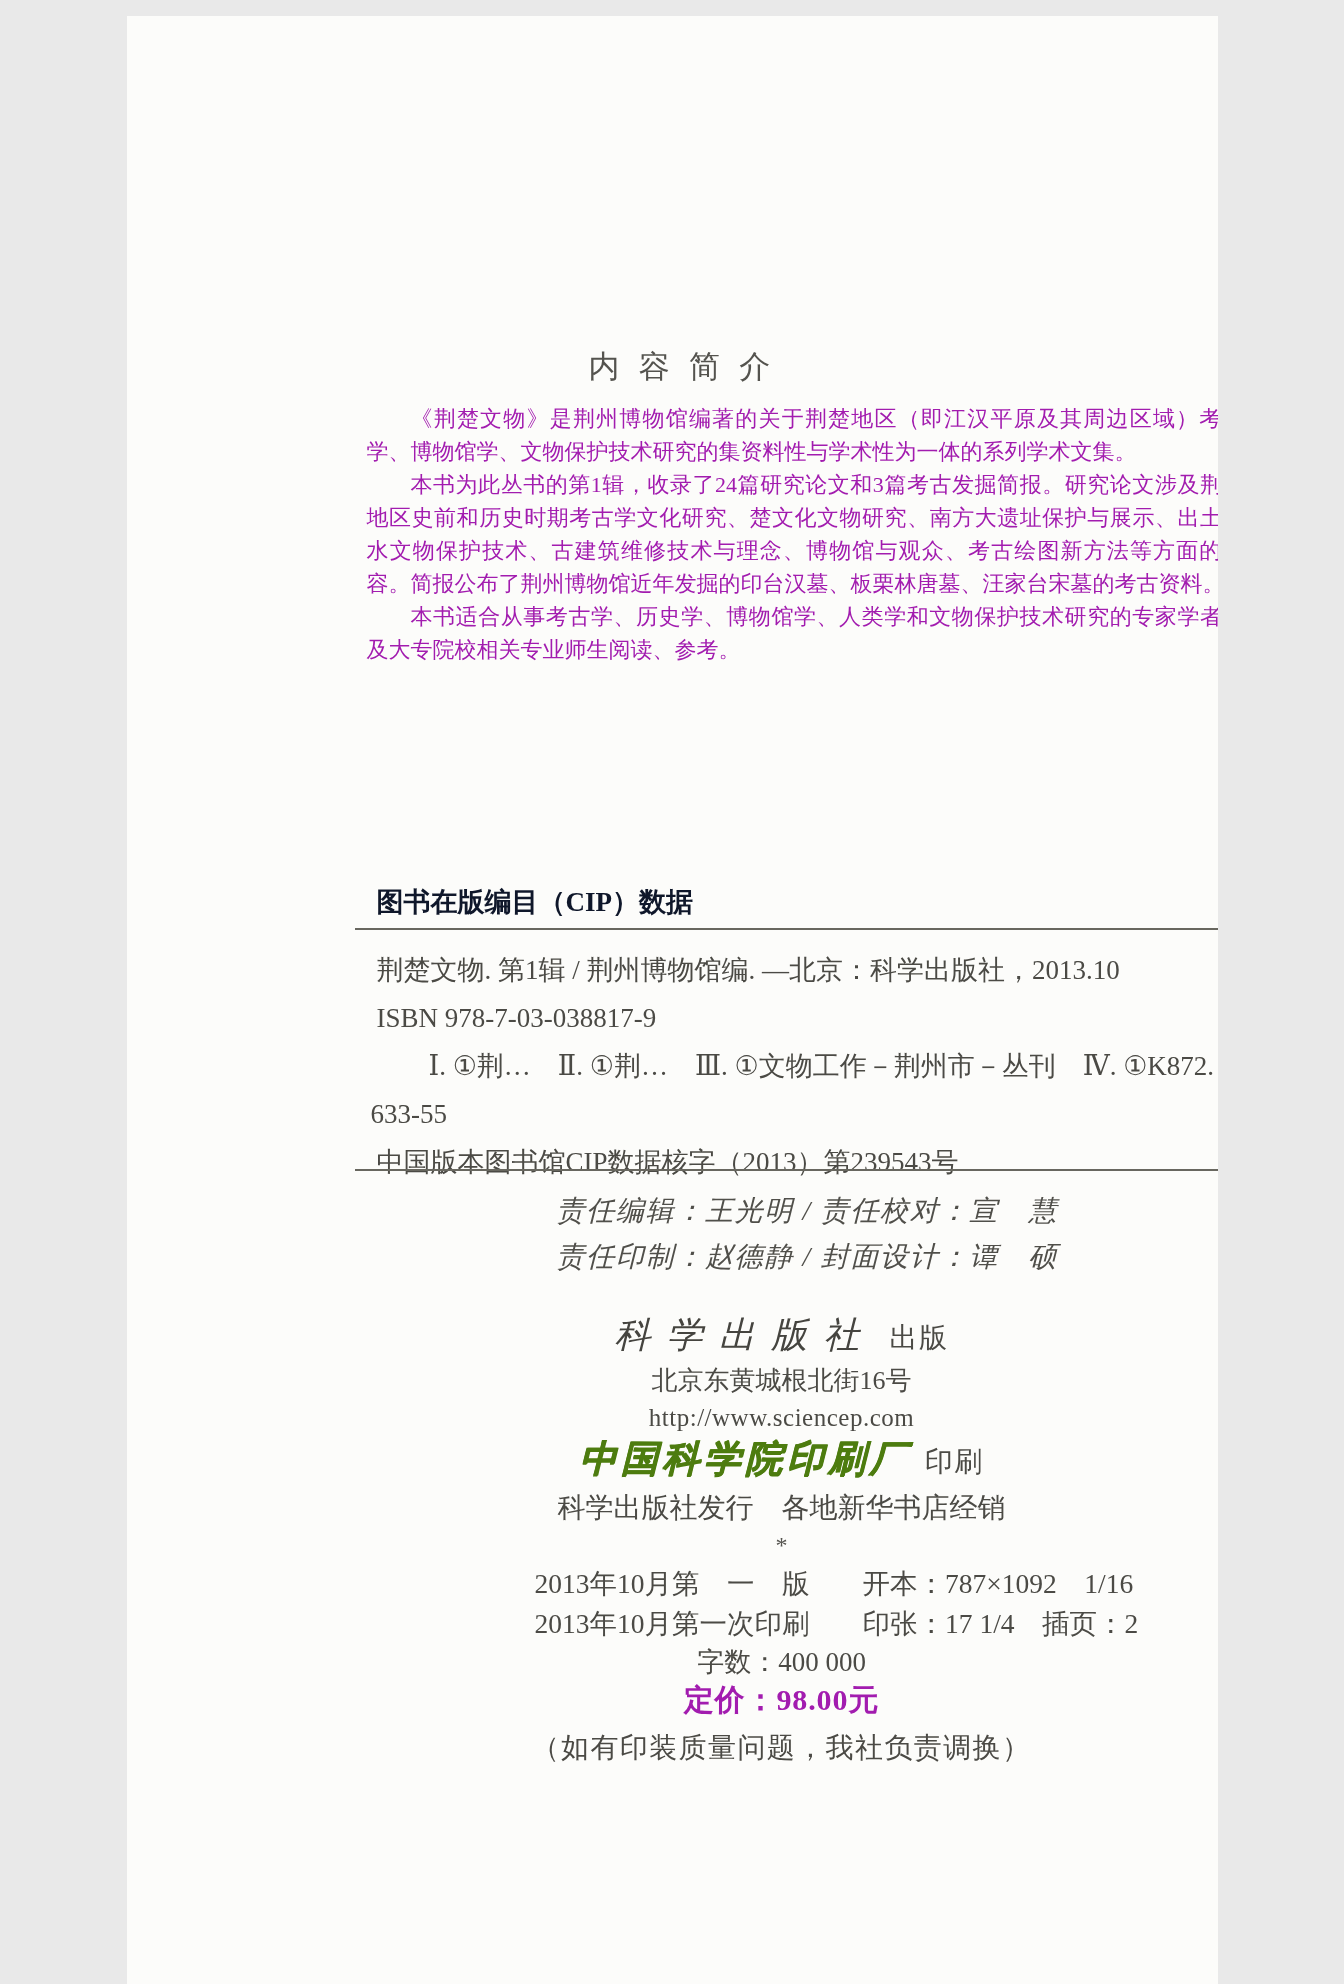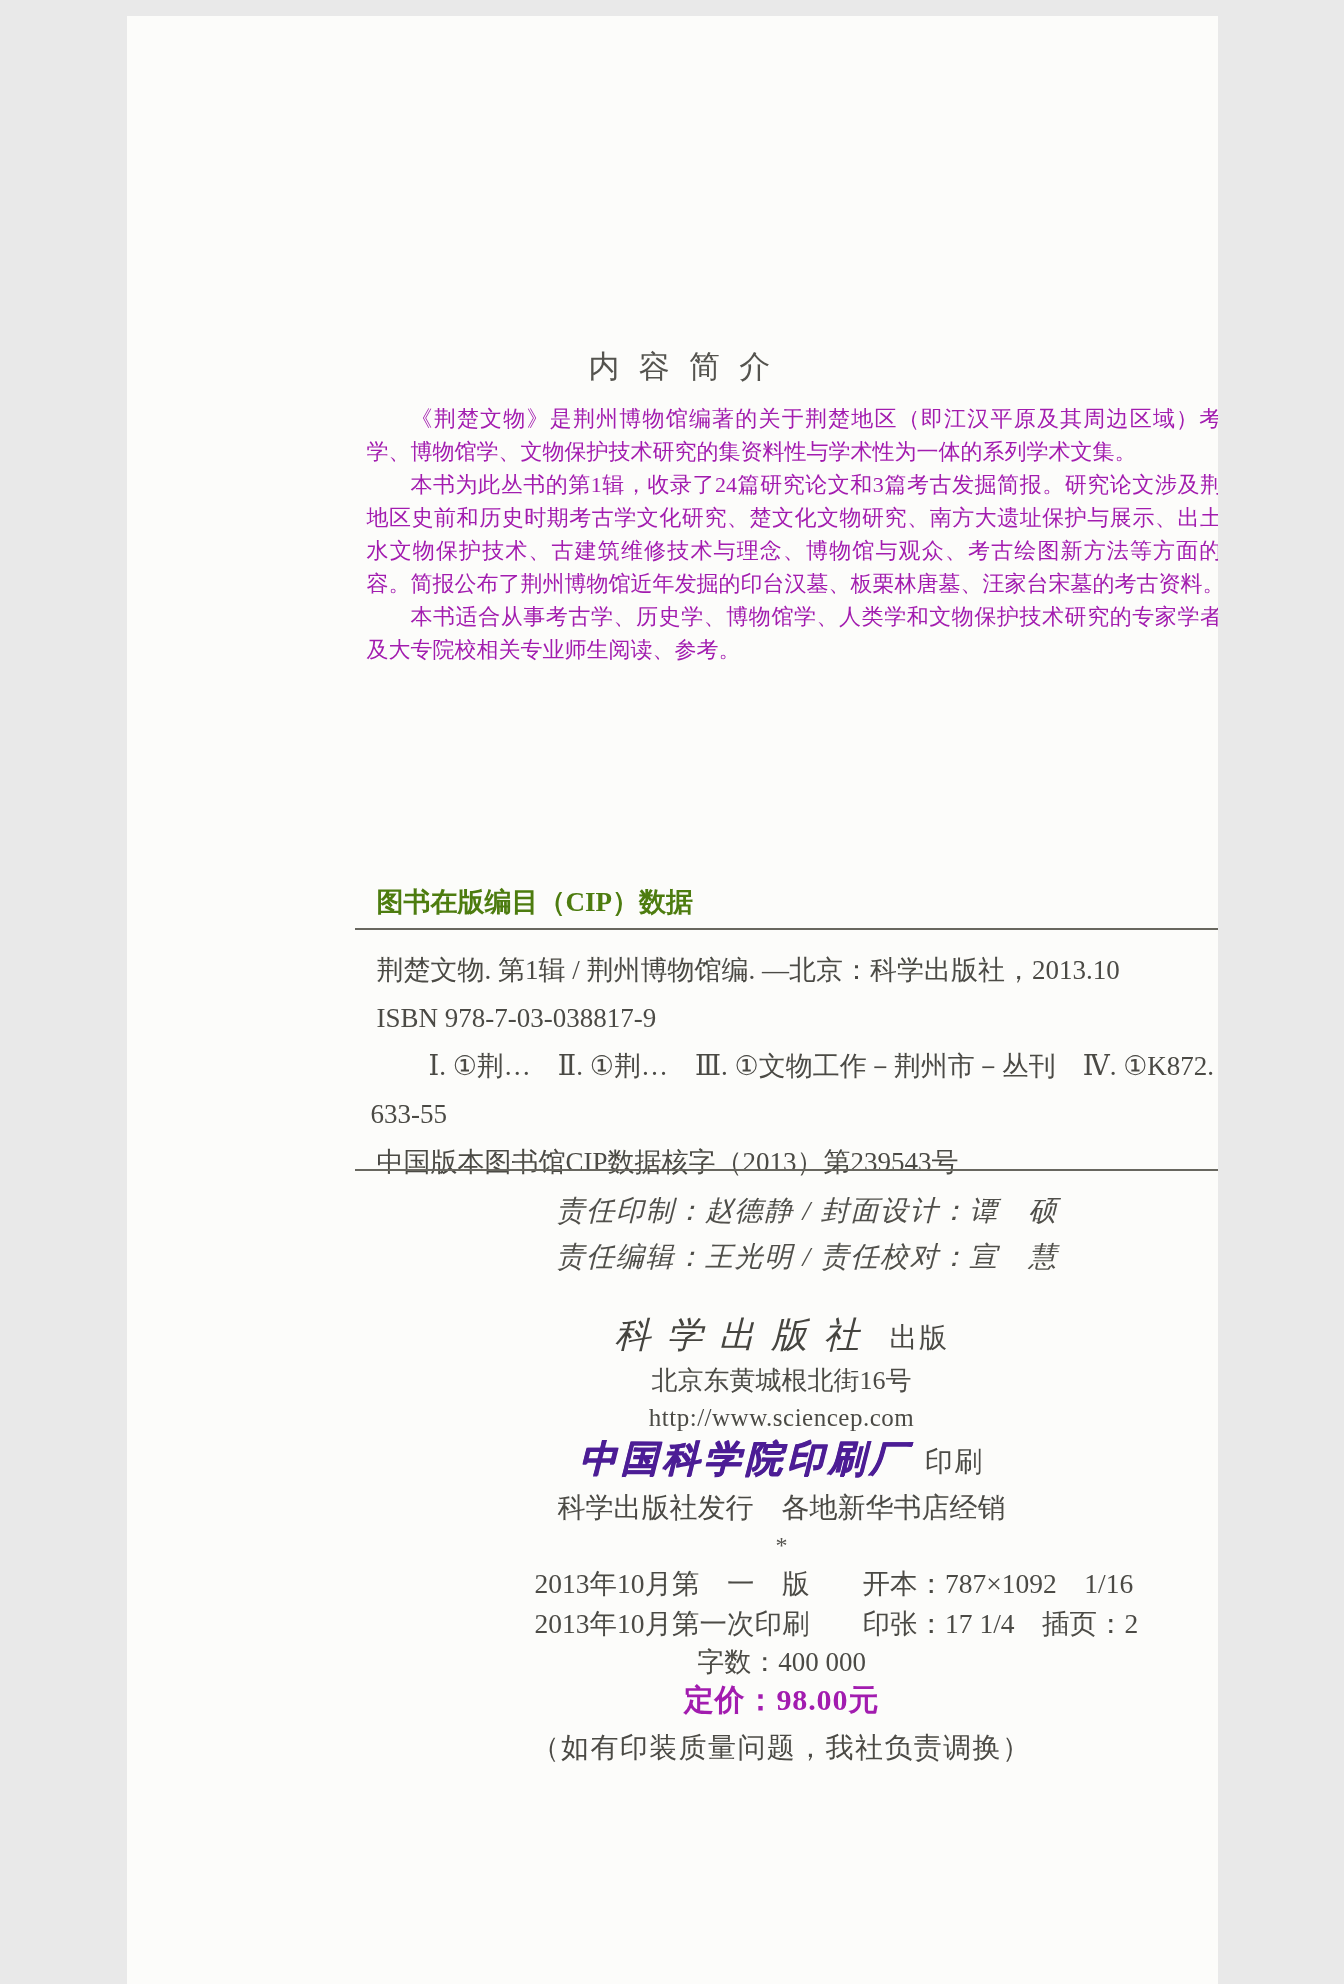--- a/index.html
+++ b/index.html
@@ -22,21 +22,21 @@
     position:absolute;top:386px;left:240px;width:878px;
     font-size:22px;line-height:33px;
     text-align:justify;color:#a21caf;
   }
   .intro p{margin:0;text-indent:2em;}
   
   .cip{
     position:absolute;top:868px;left:240px;width:884px;
     font-size:27px;color:#4b4a45;
   }
-  .cip-heading{font-weight:bold;font-size:27px;margin-left:10px;color:#4d7c0f;}
+  .cip-heading{font-weight:bold;font-size:27px;margin-left:10px;color:#0f172a;}
   .rule{
     position:absolute;left:228px;width:900px;height:0;
     border-top:2px solid #68675f;
   }
   .rule-cip-top{top:912px;}
   .rule-cip-bottom{top:1153px;}
   .cip-body{margin-top:26px;line-height:48px;}
   .cip-line{margin-left:10px;}
   .cip-line.indent{margin-left:62px;}
   .cip-line.noindent{margin-left:4px;}
@@ -52,21 +52,21 @@
     position:absolute;top:1296px;left:238px;width:834px;
     text-align:center;font-size:26px;color:#4b4a45;
   }
   .pub-line{line-height:46px;white-space:nowrap;}
   .brush{
     font-weight:normal;font-style:italic;
     letter-spacing:0.45em;font-size:36px;color:#45443f;
   }
   .brush-heavy{
     font-weight:900;font-style:italic;
-    letter-spacing:0.12em;font-size:37px;color:#4c1d95;
+    letter-spacing:0.12em;font-size:37px;color:#4d7c0f;
     text-shadow:0.8px 0 currentColor, 0 0.5px currentColor;
   }
   .role{font-size:28px;letter-spacing:0.05em;margin-left:14px;font-style:normal;font-weight:normal;}
   .addr-line{line-height:38px;}
   .site-line{line-height:36px;font-size:25px;letter-spacing:0.02em;}
   .printer-line{line-height:46px;white-space:nowrap;}
   .dist-line{line-height:44px;font-size:28px;}
   .sep-line{line-height:30px;font-size:24px;color:#55544f;}
   .edition-rows{margin-top:4px;}
   .ed-row{
@@ -101,22 +101,22 @@
       <div class="cip-line indent">Ⅰ. ①荆…　Ⅱ. ①荆…　Ⅲ. ①文物工作－荆州市－丛刊　Ⅳ. ①K872.</div>
       <div class="cip-line noindent">633-55</div>
       <div class="cip-line">中国版本图书馆CIP数据核字（2013）第239543号</div>
     </div>
   </div>
 
   <div class="rule rule-cip-top"></div>
   <div class="rule rule-cip-bottom"></div>
 
   <div class="credits">
+    <div>责任编辑：王光明 / 责任校对：宣　慧</div>
     <div>责任印制：赵德静 / 封面设计：谭　硕</div>
-    <div>责任编辑：王光明 / 责任校对：宣　慧</div>
   </div>
 
   <div class="colophon">
     <div class="pub-line"><span class="brush">科学出版社</span><span class="role">出版</span></div>
     <div class="addr-line">北京东黄城根北街16号</div>
     <div class="site-line">http://www.sciencep.com</div>
     <div class="printer-line"><span class="brush-heavy">中国科学院印刷厂</span><span class="role">印刷</span></div>
     <div class="dist-line">科学出版社发行　各地新华书店经销</div>
     <div class="sep-line">*</div>
     <div class="edition-rows">

